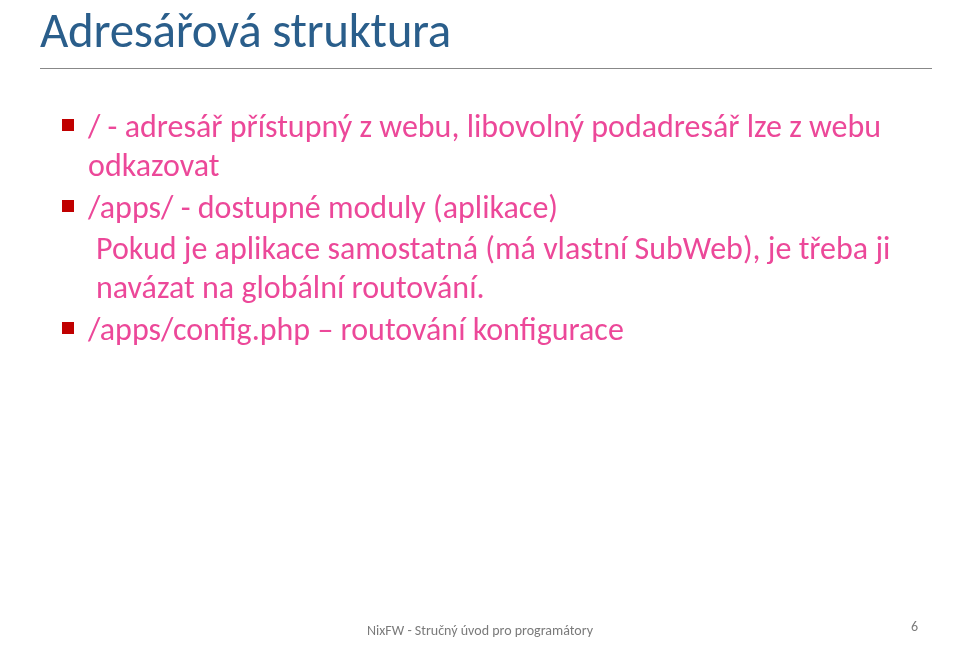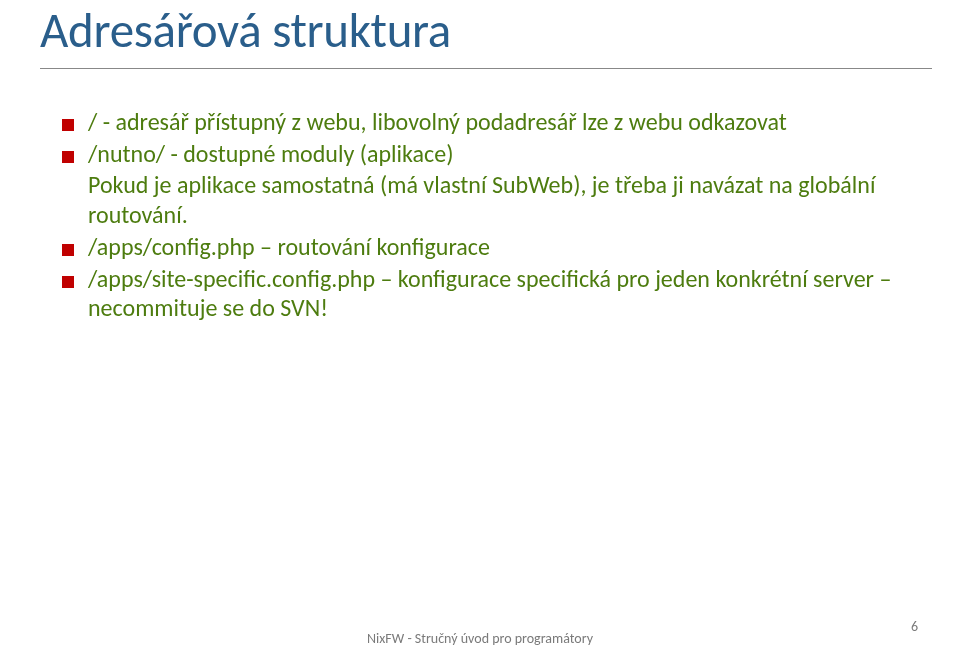--- a/index.html
+++ b/index.html
@@ -38,41 +38,42 @@
     .content {
       padding-left: 22px;
       padding-right: 14px;
     }
     ul.bullets {
       list-style: none;
     }
     ul.bullets > li {
       position: relative;
       padding-left: 26px;
-      color: #4d7c0f;
-      font-size: 24px;
+      color: #ec4899;
+      font-size: 32px;
       line-height: 1.22;
       margin-bottom: 3px;
     }
     ul.bullets > li::before {
       content: "";
       position: absolute;
       left: 0;
       top: 12px;
       width: 12px;
       height: 12px;
       background: #c00000;
     }
     .sub {
       display: block;
       margin-top: 2px;
+      margin-left: 8px;
     }
     .footer {
       position: absolute;
-      bottom: 6px;
+      bottom: 14px;
       left: 0;
       width: 100%;
       text-align: center;
       color: #7a7a7a;
       font-size: 14px;
     }
     .page-number {
       position: absolute;
       bottom: 18px;
       right: 42px;
@@ -85,27 +86,24 @@
 
 <div class="slide">
   <h1 class="title">Adresářová struktura</h1>
   <div class="title-underline"></div>
   <div class="content">
     <ul class="bullets">
       <li>
         <span>/ - adresář přístupný z webu, libovolný podadresář lze z webu odkazovat</span>
       </li>
       <li>
-        <span>/nutno/ - dostupné moduly (aplikace)</span>
+        <span>/apps/ - dostupné moduly (aplikace)</span>
         <span class="sub">Pokud je aplikace samostatná (má vlastní SubWeb), je třeba ji navázat na globální routování.</span>
       </li>
       <li>
         <span>/apps/config.php – routování konfigurace</span>
-      </li>
-      <li>
-        <span>/apps/site-specific.config.php – konfigurace specifická pro jeden konkrétní server – necommituje se do SVN!</span>
       </li>
     </ul>
   </div>
 </div>
 
 <div class="footer">NixFW - Stručný úvod pro programátory</div>
 <div class="page-number">6</div>
 
 </body></html>

